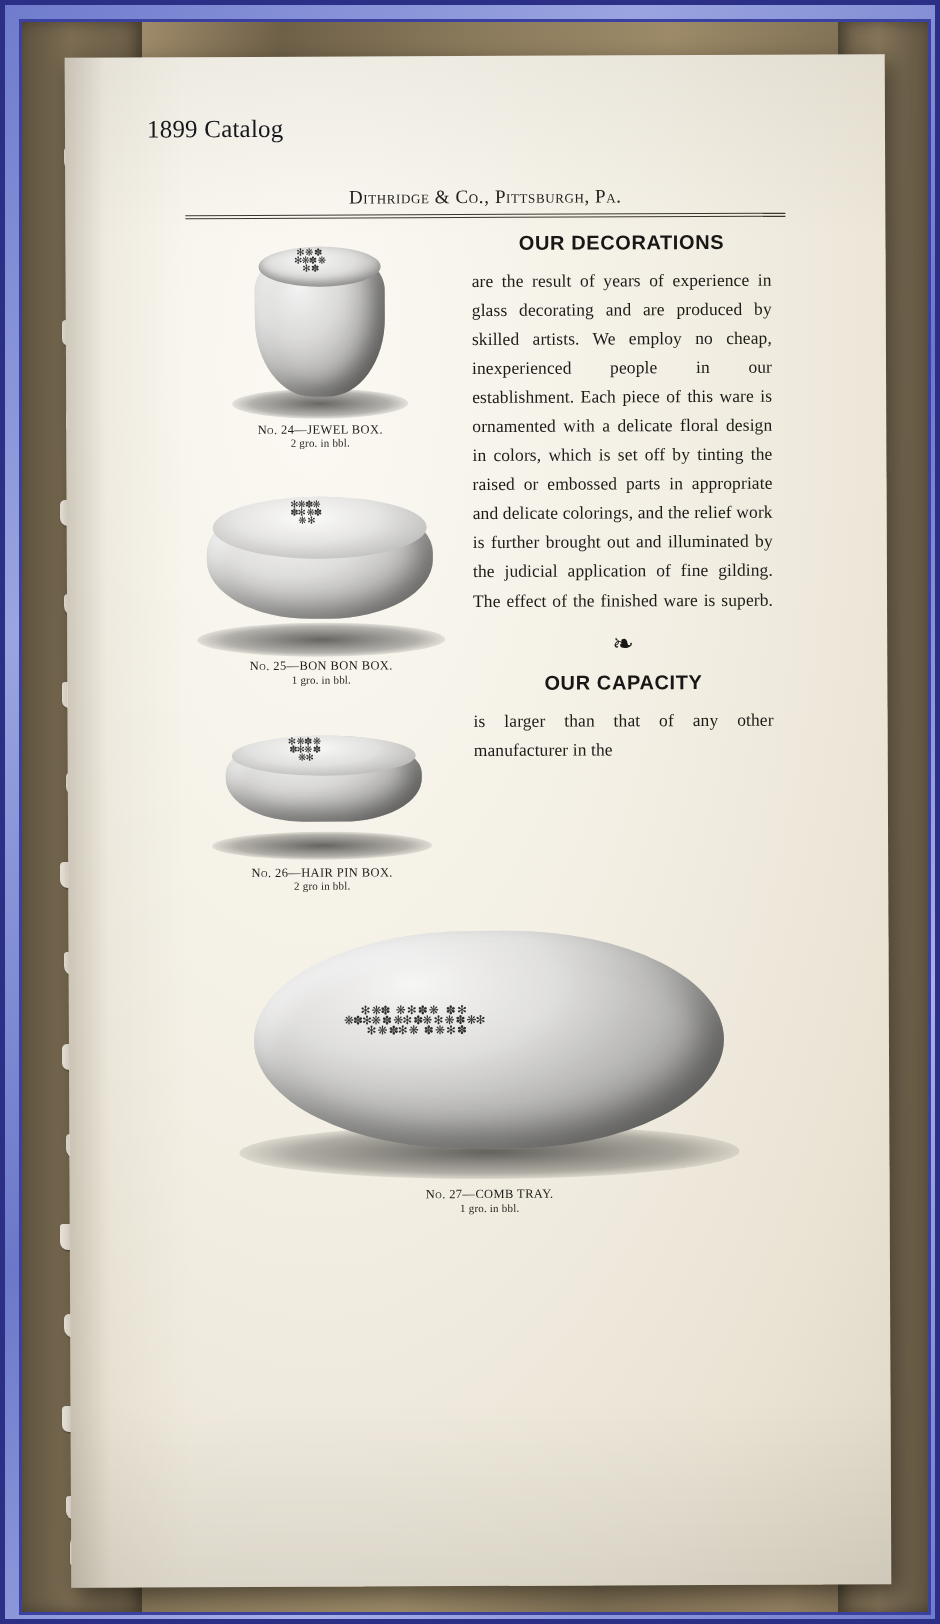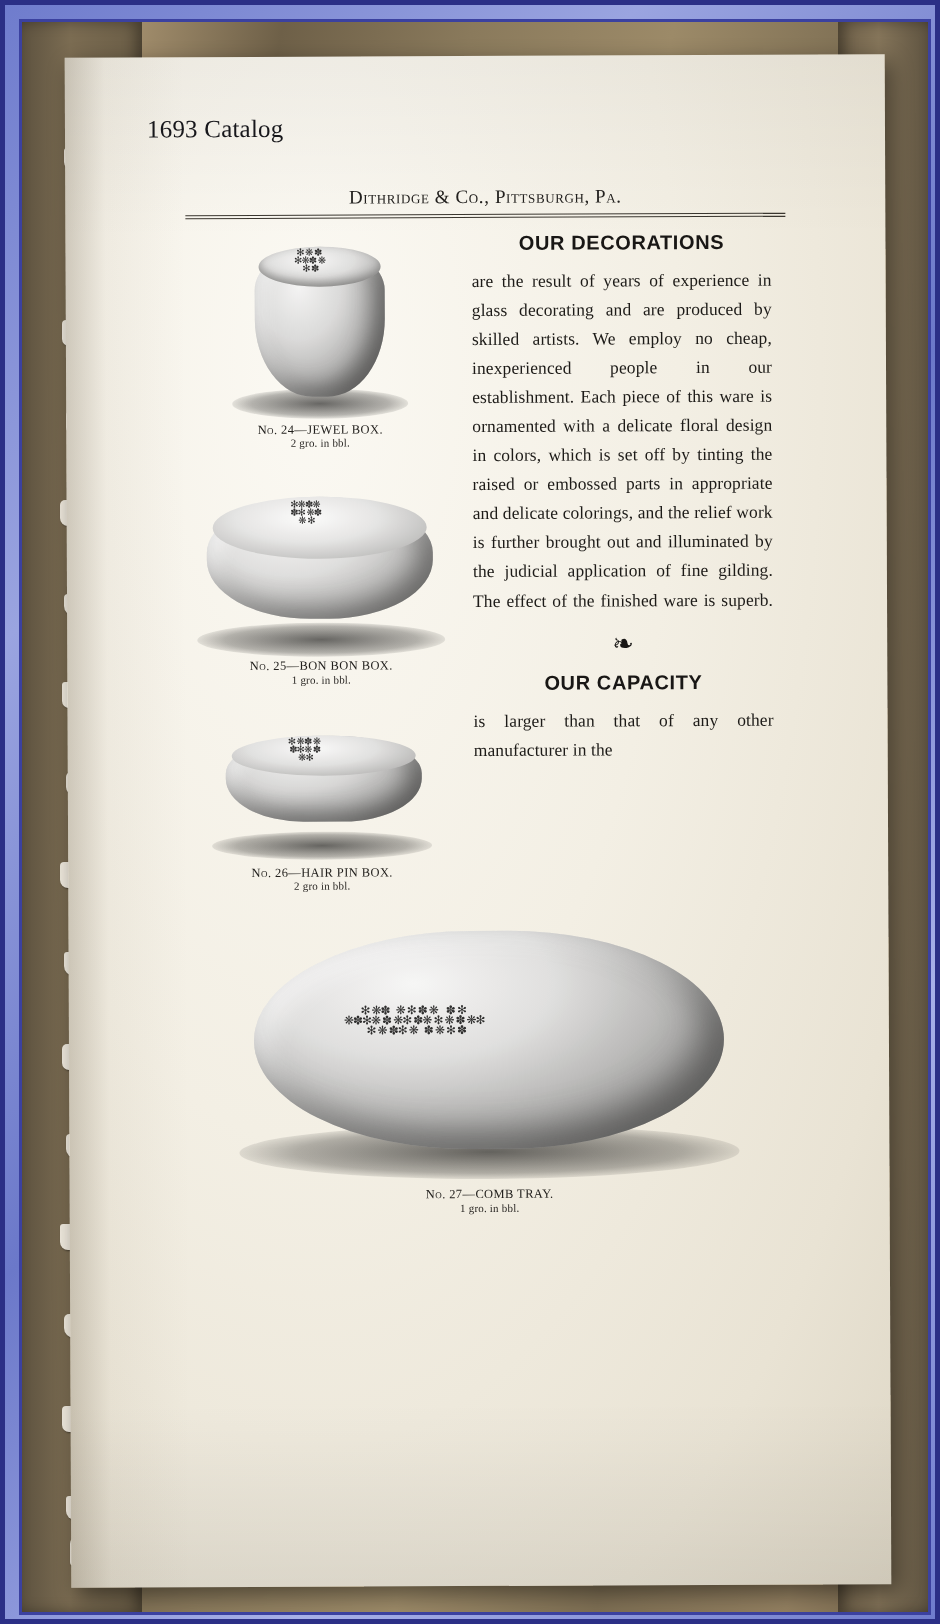--- a/index.html
+++ b/index.html
@@ -318,21 +318,21 @@
         <i style="left:4px;  top:1262px; width:56px; height:24px; border-radius:5px 9px 4px 10px;"></i>
         <i style="left:12px; top:1302px; width:48px; height:34px; border-radius:9px 3px 10px 5px;"></i>
         <i style="left:2px;  top:1354px; width:58px; height:26px; border-radius:4px 11px 5px 7px;"></i>
         <i style="left:16px; top:1398px; width:42px; height:30px; border-radius:10px 4px 8px 3px;"></i>
         <i style="left:6px;  top:1444px; width:54px; height:24px; border-radius:3px 10px 6px 9px;"></i>
         <i style="left:10px; top:1484px; width:50px; height:30px; border-radius:8px 5px 9px 4px;"></i>
       </div>
 
       <div class="page">
 
-        <div class="catalog-label">1693 Catalog</div>
+        <div class="catalog-label">1899 Catalog</div>
 
         <div class="content">
 
           <div class="page-header">Dithridge &amp; Co., Pittsburgh, Pa.</div>
           <div class="rule-double"></div>
 
           <div class="cols">
 
             <div class="col-left">
 

